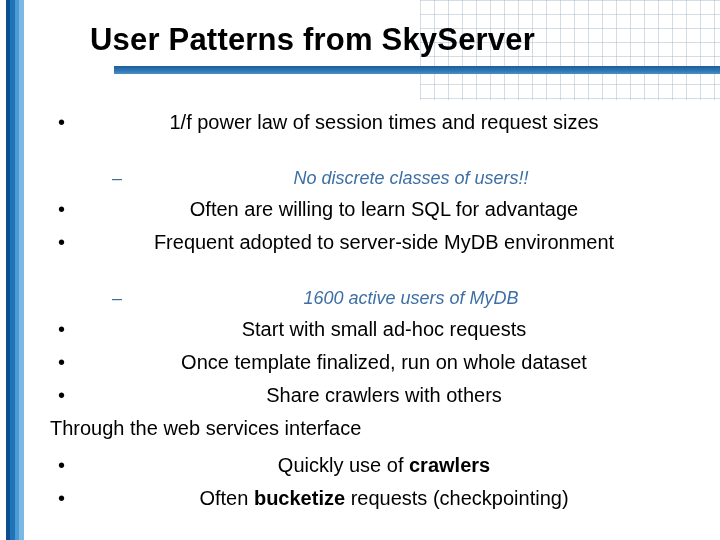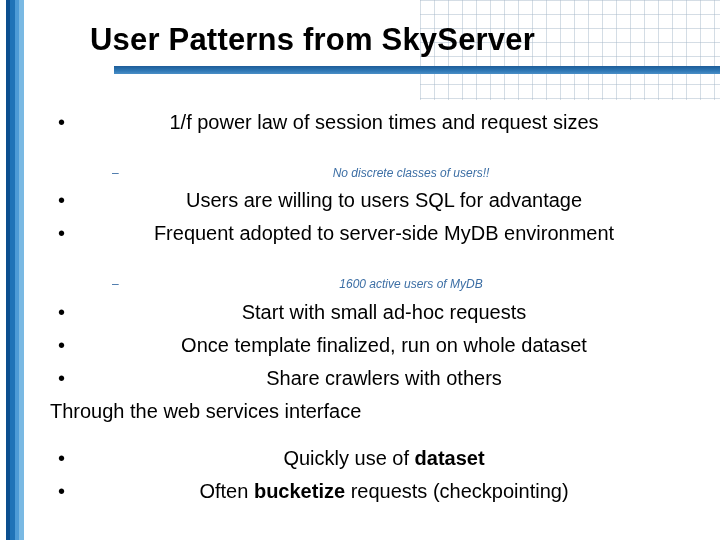--- a/index.html
+++ b/index.html
@@ -93,36 +93,36 @@
   }
 
   ul.sub {
     list-style: none;
     margin: 2px 0 4px 0;
     padding: 0;
   }
   ul.sub > li {
     position: relative;
     padding-left: 54px;
-    font-size: 12px;
+    font-size: 18px;
     font-style: italic;
     color: #3d6fa5;
     margin-top: 28px;
   }
   ul.sub > li::before {
     content: "–";
     position: absolute;
     left: 34px;
     top: 0;
     font-style: normal;
     color: #3d6fa5;
   }
 
   .plain-line {
-    margin: 2px 0 18px 0;
+    margin: 2px 0 8px 0;
     padding-left: 0;
   }
 
   .bold { font-weight: bold; }
 </style>
 </head>
 <body>
 
 <div class="left-stripe"></div>
 <div class="grid-decor"></div>
@@ -131,33 +131,33 @@
 <div class="title-underline"></div>
 
 <div class="content">
   <ul class="top">
     <li>
       <span>1/f power law of session times and request sizes</span>
       <ul class="sub">
         <li>No discrete classes of users!!</li>
       </ul>
     </li>
-    <li>Users are willing to users SQL for advantage</li>
+    <li>Often are willing to learn SQL for advantage</li>
     <li>
       <span>Frequent adopted to server-side MyDB environment</span>
       <ul class="sub">
         <li>1600 active users of MyDB</li>
       </ul>
     </li>
     <li>Start with small ad-hoc requests</li>
     <li>Once template finalized, run on whole dataset</li>
     <li>Share crawlers with others</li>
   </ul>
   <div class="plain-line">Through the web services interface</div>
   <ul class="top">
     <li>
-      <span>Quickly use of </span><span class="bold">dataset</span>
+      <span>Quickly use of </span><span class="bold">crawlers</span>
     </li>
     <li>
       <span>Often </span><span class="bold">bucketize</span><span> requests (checkpointing)</span>
     </li>
   </ul>
 </div>
 
 </body></html>

